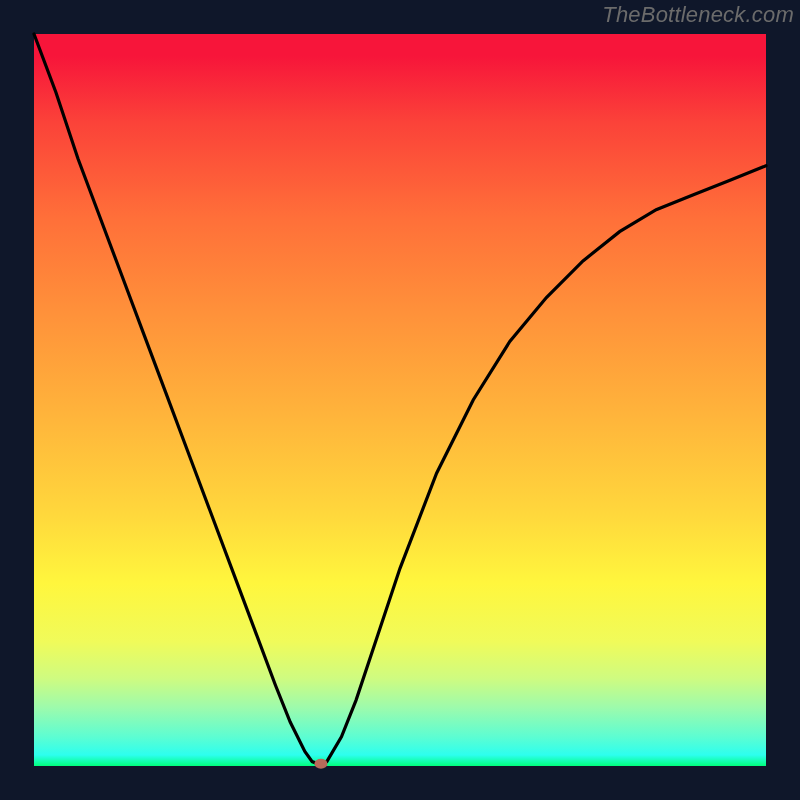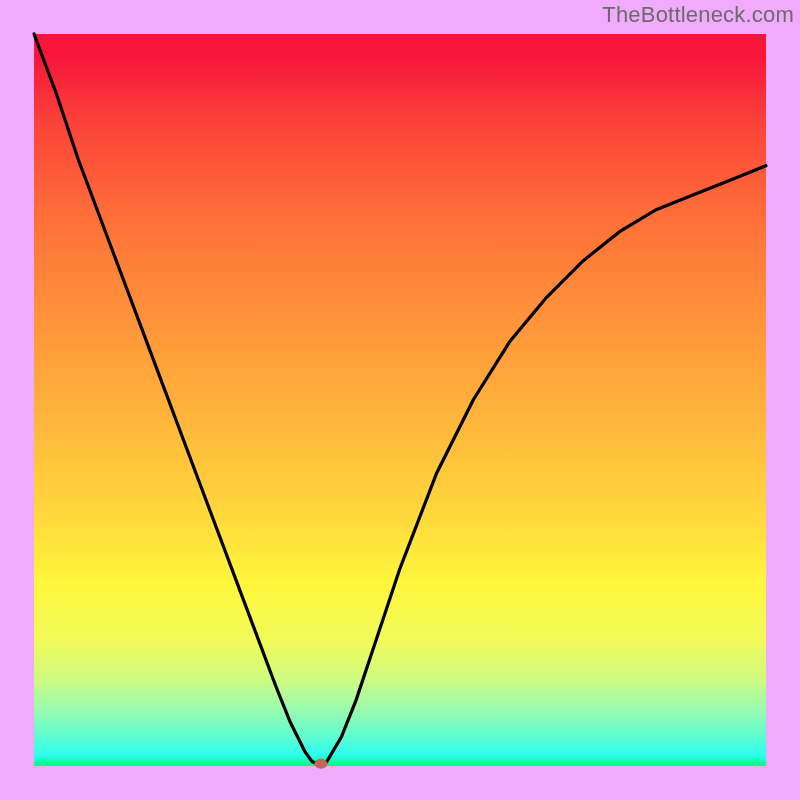--- a/index.html
+++ b/index.html
@@ -7,21 +7,22 @@
     padding: 0;
     width: 800px;
     height: 800px;
     overflow: hidden;
     font-family: Arial, Helvetica, sans-serif;
   }
   .frame {
     position: relative;
     width: 800px;
     height: 800px;
-    background: #f0abfc;
+    background: #0f172a;
+    font-style: italic;
   }
   .watermark {
     position: absolute;
     top: 2px;
     right: 6px;
     color: #6b6b6b;
     font-size: 22px;
     font-weight: 500;
     z-index: 10;
     letter-spacing: 0.2px;

